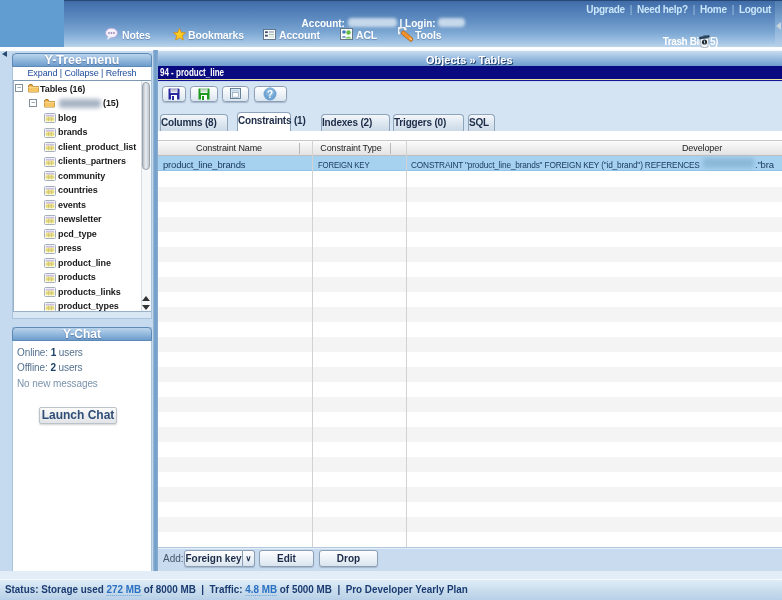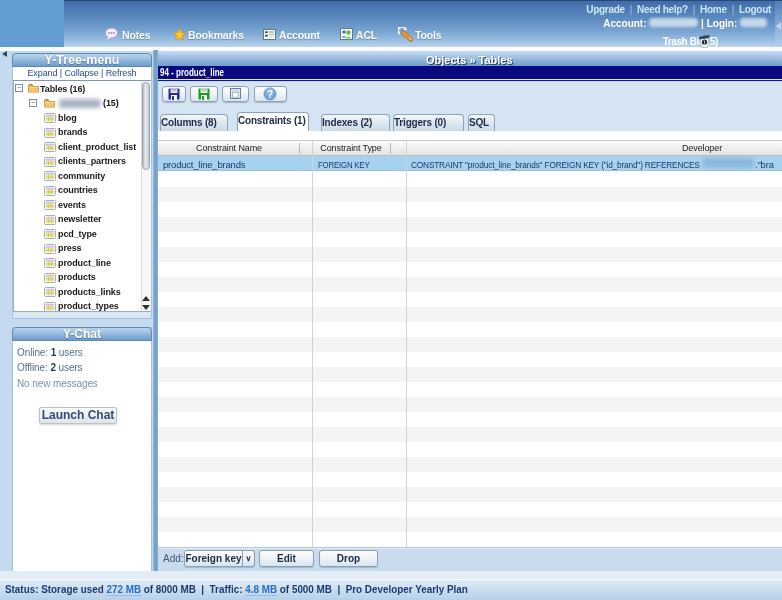--- a/index.html
+++ b/index.html
@@ -11,21 +11,21 @@
 #hdr { left:0; top:0; width:782px; height:47px;
   background:linear-gradient(#0c1e42 0%, #3f6ca6 2%, #4a77b1 15%, #5f8cc1 42%, #7da8d4 70%, #a6c7e5 92%, #bdd5ec 100%); }
 #logo { left:0; top:0; width:64px; height:47px; background:#619dd1; }
 #hdrline { left:0; top:47px; width:782px; height:4px; background:#fbfdfe; }
 #rstrip { left:775px; top:1px; width:7px; height:46px; background:linear-gradient(#507cb0,#7ca7d3 45%,#b6d0ea); }
 #rarrow { left:776px; top:22px; width:0; height:0; border-top:4px solid transparent; border-bottom:4px solid transparent; border-right:5px solid #c8d4de; }
 
 
 .toplinks { top:4px; left:0; width:771px; text-align:right; font-size:10px; letter-spacing:-0.3px; font-weight:bold; color:#c9e6fa; }
 .toplinks .sep { color:#9dc0e2; font-weight:normal; }
-.acctrow { top:18px; left:0; width:767px; text-align:right; font-size:10px; font-weight:bold; color:#ffffff; }
+.acctrow { top:18px; left:0; width:767px; text-align:center; font-size:10px; font-weight:bold; color:#ffffff; }
 .pillb { display:inline-block; height:9px; border-radius:4px; background:rgba(206,222,238,0.92); filter:blur(1.5px); }
 .trashrow { top:35.5px; left:0; width:718px; text-align:right; font-size:10px; letter-spacing:-0.4px; font-weight:bold; color:#ffffff; }
 
 
 .nav { top:28.5px; font-size:10.5px; letter-spacing:-0.15px; font-weight:bold; color:#fdfeff; text-shadow:0 1px 1px rgba(30,60,110,0.4); }
 
 
 #divider { left:153px; top:50px; width:5px; height:525px; background:linear-gradient(90deg,#9cbcda,#6f9cc6 40%,#86add2); }
 .panelhead { background:linear-gradient(#bad3eb, #9cbfe1 40%, #6d9ccc 100%); border:1px solid #5d89b6; border-radius:4px 4px 0 0; color:#ffffff; font-weight:bold; text-align:center; text-shadow:0 1px 1px rgba(40,70,120,0.5); }
 #treepanel { left:12px; top:53px; width:140px; height:266px; background:#d9e7f4; border:1px solid #a9c3dd; border-top:none; }
@@ -310,21 +310,21 @@
   <rect x="2.6" y="4.4" width="5.8" height="4.8" fill="#fafcfe" stroke="#8aa2b6" stroke-width="0.7"></rect>
 </svg>
 
 <svg class="abs" style="left:263px;top:87px;" width="14" height="14" viewBox="0 0 14 14">
   <circle cx="7" cy="7" r="6.5" fill="#6fa3d2"></circle>
   <circle cx="7" cy="5" r="4.5" fill="#8fbbde" opacity="0.7"></circle>
   <text x="7" y="10.5" font-size="10" font-weight="bold" fill="#ffffff" text-anchor="middle" font-family="Liberation Sans">?</text>
 </svg>
 
 <div class="tab" style="left:160px;width:68px;">Columns (8)</div>
-<div class="tab active" style="left:237px;width:72px;">Constraints (1)</div>
+<div class="tab active" style="left:237px;width:54px;">Constraints (1)</div>
 <div class="tab" style="left:321px;width:69px;">Indexes (2)</div>
 <div class="tab" style="left:393px;width:71px;">Triggers (0)</div>
 <div class="tab" style="left:468px;width:27px;">SQL</div>
 
 <div id="whitepanel" class="abs"></div>
 <div id="stripes" class="abs"></div>
 <div id="thead" class="abs">
   <div style="position:absolute;left:141px;top:2px;width:1px;height:11px;background:#b8b8b8;"></div>
   <div style="position:absolute;left:232px;top:2px;width:1px;height:11px;background:#b8b8b8;"></div>
   <div class="thcell" style="left:-6px;width:154px;">Constraint Name</div>

